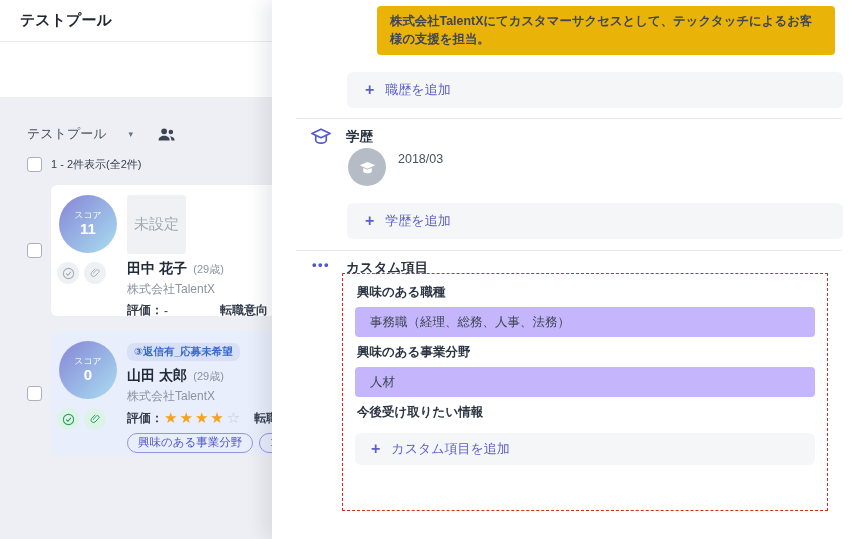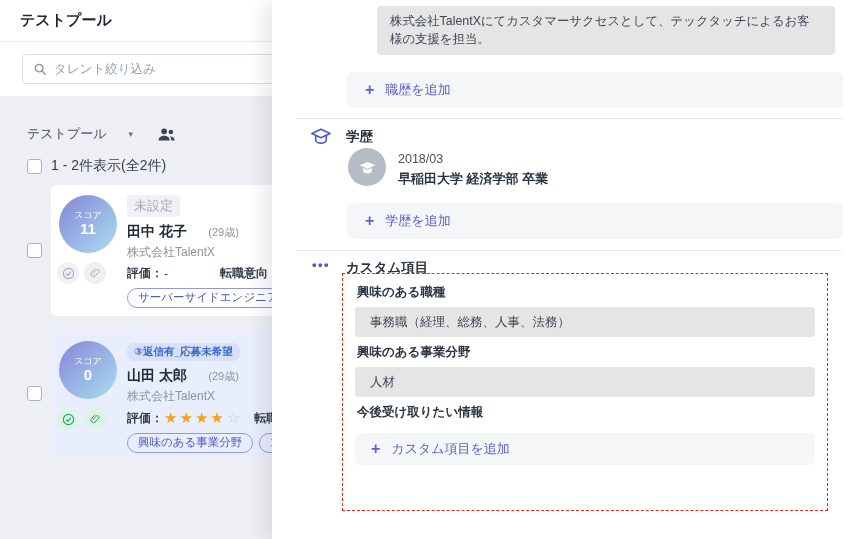--- a/index.html
+++ b/index.html
@@ -17,102 +17,91 @@
   .search-box input::placeholder { color:#98a1b0; }
   .lp-list { position:absolute; left:0; top:97px; width:100%; height:442px; background:#edeff4; }
 
   .pool-row { position:absolute; left:27px; top:28px; display:flex; align-items:center; }
   .pool-name { font-size:13px; color:#4a5160; }
   .caret { margin-left:22px; font-size:9px; color:#6b7280; }
   .members-ico { margin-left:24px; display:inline-flex; }
 
   .selectall-row { position:absolute; left:27px; top:60px; display:flex; align-items:center; gap:9px; }
   .cb { width:15px; height:15px; border:1.5px solid #a9b1c0; border-radius:3px; background:#fff; flex:none; cursor:pointer; }
-  .result-count { font-size:14px; color:#353e4e; }
+  .result-count { font-size:11px; color:#353e4e; }
 
   .card-row { position:absolute; left:0; display:flex; align-items:center; }
   .card-row .cb { margin-left:27px; }
   .talent-card { margin-left:9px; width:400px; border-radius:6px; background:#fff; display:flex; padding:10px 10px 8px 8px; overflow:hidden; position:relative; }
   .talent-card.selected { background:#e9eefc; }
   .tc-left { width:60px; flex:none; }
   .score-avatar { width:58px; height:58px; border-radius:50%; background:linear-gradient(135deg,#8a8ed9 10%,#a5d5ee 90%); color:#fff; display:flex; flex-direction:column; align-items:center; justify-content:center; line-height:1.1; }
   .score-word { font-size:9px; }
   .score-num { font-size:15px; font-weight:bold; }
   .tc-icons { display:flex; gap:5px; margin-top:9px; margin-left:-2px; }
   .tc-ic { width:22px; height:22px; border-radius:50%; background:#eef0f3; color:#a8afba; display:flex; align-items:center; justify-content:center; }
   .tc-ic.green { background:#def3e7; color:#27a35f; }
   .tc-right { margin-left:8px; flex:1; min-width:0; }
-  .badge-gray { display:inline-block; font-size:13px; color:#a2a9b4; background:#f0f1f4; border-radius:3px; padding:2px 7px; }
+  .badge-gray { display:inline-block; font-size:15px; color:#a2a9b4; background:#f0f1f4; border-radius:3px; padding:20px 7px; }
   .badge-blue { display:inline-block; font-size:10.5px; font-weight:bold; color:#3a6bc9; background:rgba(59,111,201,.10); border-radius:7px; padding:2px 7px; }
   .name-row { margin-top:5px; white-space:nowrap; }
   .t-name { font-size:14px; font-weight:bold; color:#222b3a; }
-  .t-age { font-size:11px; color:#8c93a0; margin-left:17px; }
+  .t-age { font-size:11px; color:#8c93a0; margin-left:2px; }
   .t-company { margin-top:3px; font-size:12px; color:#8c93a0; }
   .rating-row { margin-top:4px; display:flex; align-items:center; white-space:nowrap; font-size:12px; }
   .rlabel { font-weight:bold; color:#333c4b; }
   .rvalue { color:#333c4b; margin-left:1px; }
   .stars-filled { color:#f6a21d; font-size:15px; letter-spacing:2px; margin:0 1px; }
   .stars-empty { color:#c2c8d2; font-size:15px; }
   .intent { font-weight:bold; color:#333c4b; }
   .tags-row { margin-top:6px; display:flex; gap:6px; white-space:nowrap; }
   .tag { border:1px solid #9297dd; color:#4f55c5; border-radius:999px; padding:1px 10px 2px; font-size:11.5px; white-space:nowrap; }
   .card-foot { margin-top:8px; font-size:11px; color:#9aa2ae; white-space:nowrap; }
   .card-foot b { color:#707a88; }
   .foot-sep { margin:0 7px; color:#c3c9d2; }
 
   
   .drawer { position:absolute; left:272px; top:0; width:591px; height:539px; background:#fff; box-shadow:-8px 0 18px rgba(30,35,60,.10); }
-  .desc-box { position:absolute; left:105px; top:6px; width:458px; background:#e5e5e5; border-radius:4px; padding:7px 13px; font-size:12.4px; line-height:17.5px; color:#3f4654; }
+  .desc-box { position:absolute; left:105px; top:6px; width:458px; background:#eab308; border-radius:4px; padding:7px 13px; font-size:12.4px; line-height:17.5px; color:#3f4654;font-weight:bold; }
   .add-bar { position:absolute; left:75px; width:496px; height:36px; background:#f5f6f8; border-radius:6px; display:flex; align-items:center; padding-left:18px; cursor:pointer; }
   .add-bar .plus { color:#5a5fc9; font-size:16px; margin-right:11px; font-weight:bold; line-height:1; }
   .add-bar .add-label { color:#5a5fc9; font-size:13px; }
   .add-work { top:72px; }
   .add-edu { top:203px; }
   .hr { position:absolute; left:24px; width:546px; height:1px; background:#e8eaef; }
   .hr1 { top:118px; } .hr2 { top:250px; }
 
   .sec-icon { position:absolute; left:38px; display:inline-flex; }
   .edu-ico { top:126px; }
   .sec-title { position:absolute; left:74px; font-size:13.5px; font-weight:bold; color:#2b3442; }
   .edu-title { top:128px; }
   .edu-avatar { position:absolute; left:76px; top:148px; width:38px; height:38px; border-radius:50%; background:#b6bcc6; display:flex; align-items:center; justify-content:center; }
   .edu-date { position:absolute; left:126px; top:152px; font-size:12.5px; color:#4a5160; }
   .edu-school { position:absolute; left:126px; top:170px; font-size:13px; font-weight:bold; color:#2b3442; }
 
   .dots-ico { position:absolute; left:40px; top:257px; color:#5157cd; font-size:13px; font-weight:bold; letter-spacing:1.5px; }
   .custom-title { top:259px; }
   .custom-box { position:absolute; left:70px; top:273px; width:486px; height:238px; border:1px dashed #e0291c; padding:3px 12px 8px; }
   .cf-label { margin:7px 2px 6px; font-size:12.5px; font-weight:bold; color:#2b3442; height:17px; }
-  .cf-value { height:30px; background:#e5e5e5; border-radius:4px; display:flex; align-items:center; padding:0 15px; font-size:12.5px; color:#3f4654; }
+  .cf-value { height:30px; background:#c4b5fd; border-radius:4px; display:flex; align-items:center; padding:0 15px; font-size:12.5px; color:#3f4654; }
   .add-custom { margin-top:12px; height:32px; background:#f5f6f8; border-radius:6px; display:flex; align-items:center; padding-left:16px; cursor:pointer; }
   .add-custom .plus { color:#5a5fc9; font-size:16px; margin-right:11px; font-weight:bold; line-height:1; }
   .add-custom .add-label { color:#5a5fc9; font-size:13px; }
   svg { display:block; }
 </style>
 </head>
 <body>
 
 <div class="app">
 
   <aside class="panel-left">
     <div class="lp-header">
       <div class="lp-title">テストプール</div>
     </div>
 
-    <div class="lp-search">
-      <div class="search-box">
-        <span>
-          <svg width="14" height="14" viewBox="0 0 24 24" fill="none" stroke="#8a93a3" stroke-width="2.4" stroke-linecap="round">
-            <circle cx="10.5" cy="10.5" r="6.5"></circle>
-              <path d="M15.5 15.5 L21 21"></path>
-          </svg>
-        </span>
-        <input type="text" placeholder="タレント絞り込み" style="">
-      </div>
-    </div>
 
     <div class="lp-list">
 
       <div class="pool-row">
         <span class="pool-name">テストプール</span>
         <span class="caret">▾</span>
         <span class="members-ico">
           <svg width="19" height="17" viewBox="0 0 24 20" fill="#3c4454">
             <circle cx="9" cy="6" r="3.6"></circle>
             <path d="M2 17.5c0-3.8 3.2-5.8 7-5.8s7 2 7 5.8z"></path>
@@ -239,21 +228,20 @@
     </span>
     <div class="sec-title edu-title">学歴</div>
 
     <div class="edu-avatar">
       <svg width="19" height="17" viewBox="0 0 24 22" fill="#fff">
         <path d="M2 8.2 12 3.8l10 4.4-10 4.4z"></path>
         <path d="M6.5 11.5v4.2c0 1.5 2.4 2.8 5.5 2.8s5.5-1.3 5.5-2.8v-4.2l-5.5 2.4z"></path>
       </svg>
     </div>
     <div class="edu-date">2018/03</div>
-    <div class="edu-school">早稲田大学 経済学部 卒業</div>
 
     <div class="add-bar add-edu">
       <span class="plus">+</span>
       <span class="add-label">学歴を追加</span>
     </div>
 
     <div class="hr hr2"></div>
 
     <span class="dots-ico">•••</span>
     <div class="sec-title custom-title">カスタム項目</div>

